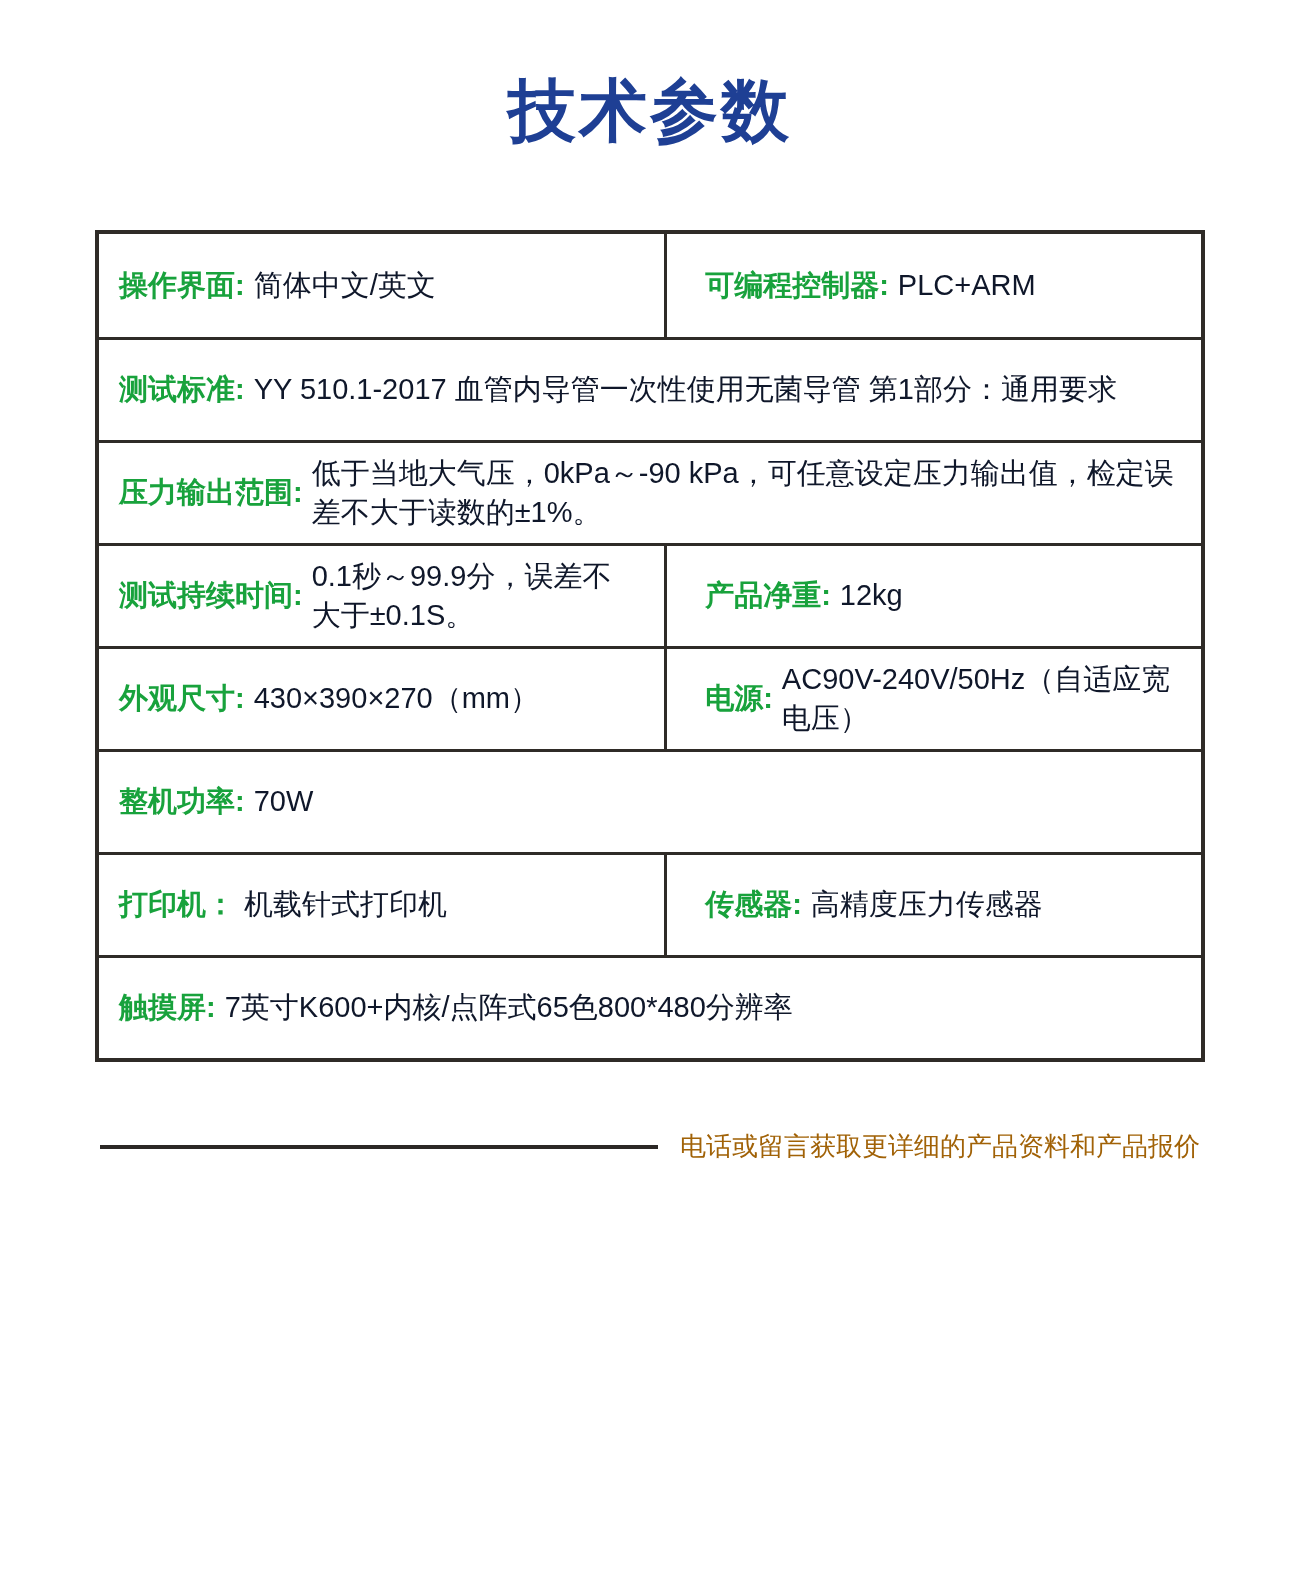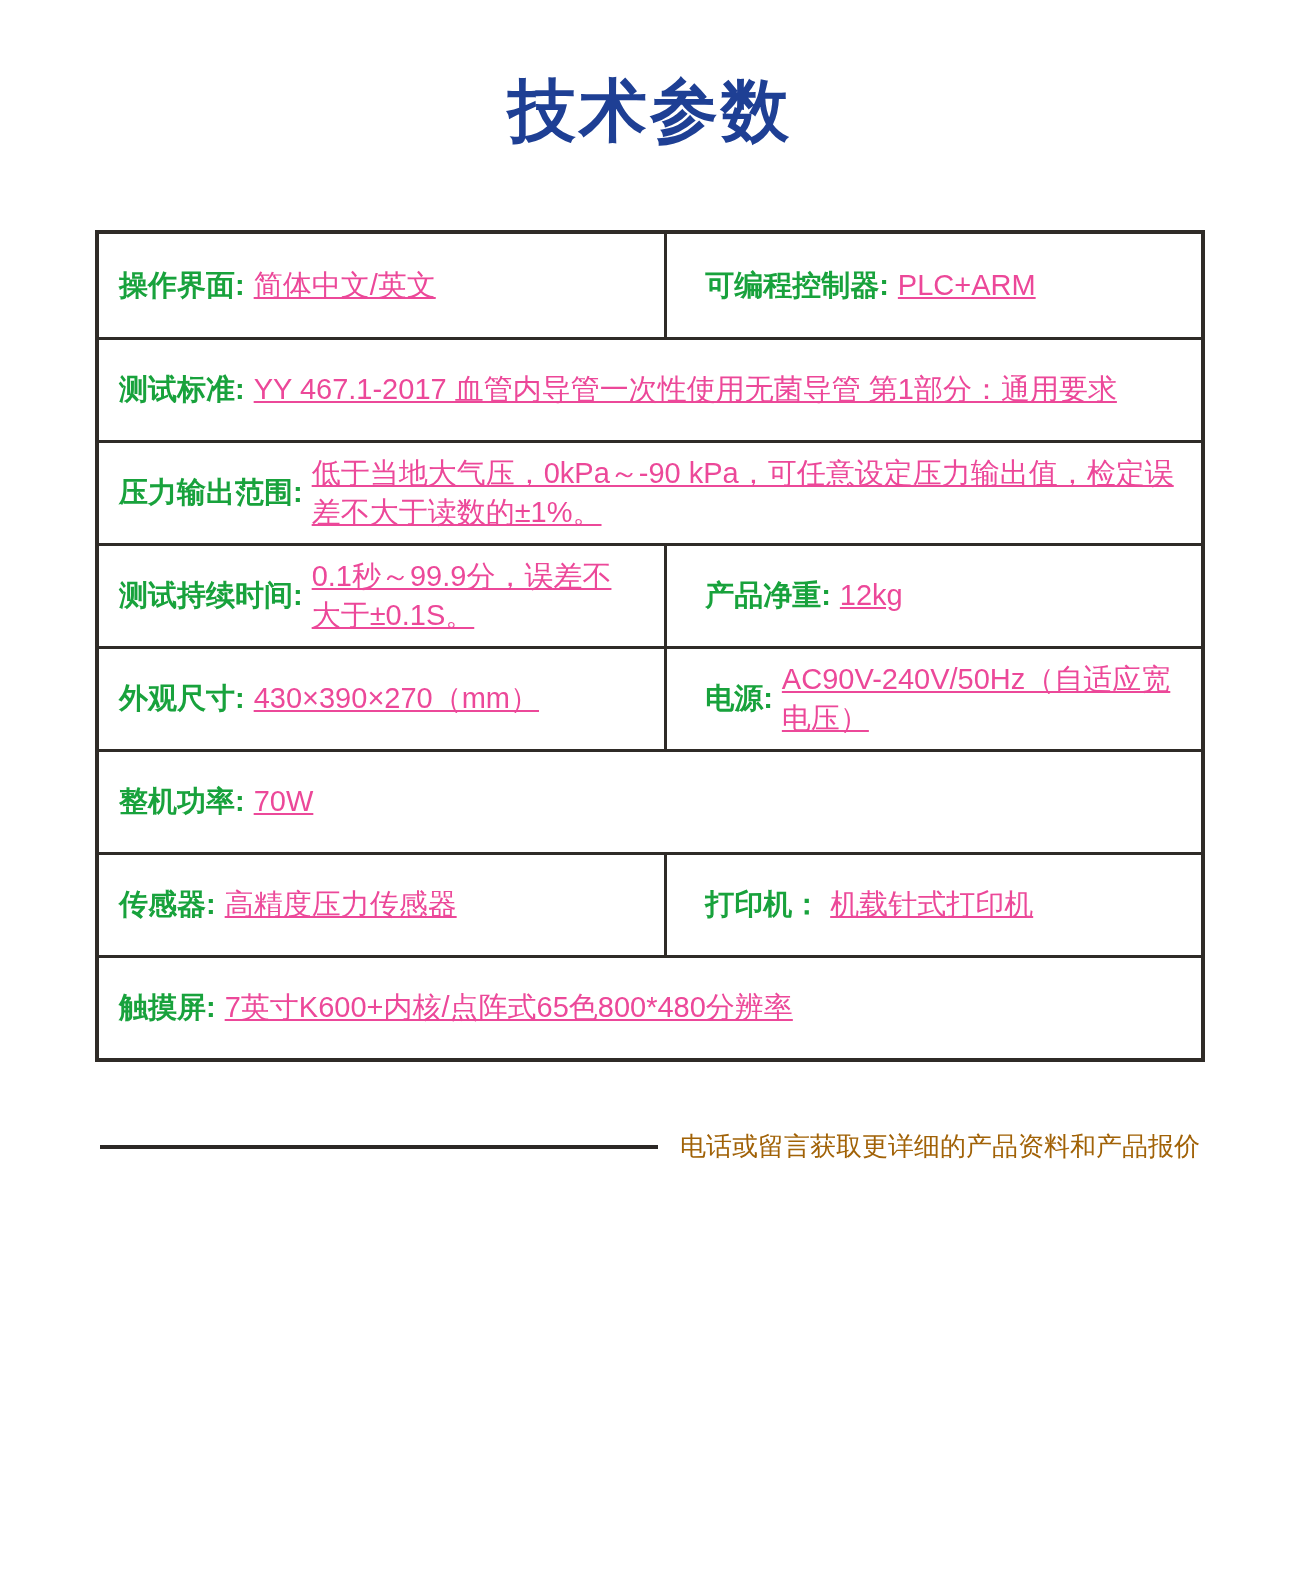--- a/index.html
+++ b/index.html
@@ -57,23 +57,22 @@
     padding-left: 38px;
     margin-left: 29px;
   }
   .label {
     color: #18a23c;
     font-weight: bold;
     white-space: nowrap;
     margin-right: 9px;
   }
   .value {
-    color: #ec4899;
+    color: #0f172a;
     font-weight: 500;
-    text-decoration: underline;
   }
   .footer {
     width: 1110px;
     margin: 67px auto 0 auto;
     display: flex;
     align-items: center;
   }
   .footer-line {
     width: 558px;
     height: 4px;
@@ -104,21 +103,21 @@
           <span class="value">简体中文/英文</span>
         </div>
         <div class="cell">
           <span class="label">可编程控制器:</span>
           <span class="value">PLC+ARM</span>
         </div>
       </div>
       <div class="row">
         <div class="cell">
           <span class="label">测试标准:</span>
-          <span class="value">YY 467.1-2017 血管内导管一次性使用无菌导管 第1部分：通用要求</span>
+          <span class="value">YY 510.1-2017 血管内导管一次性使用无菌导管 第1部分：通用要求</span>
         </div>
       </div>
       <div class="row">
         <div class="cell">
           <span class="label">压力输出范围:</span>
           <span class="value">低于当地大气压，0kPa～-90 kPa，可任意设定压力输出值，检定误差不大于读数的±1%。</span>
         </div>
       </div>
       <div class="row split">
         <div class="cell">
@@ -141,26 +140,26 @@
         </div>
       </div>
       <div class="row split">
         <div class="cell">
           <span class="label">整机功率:</span>
           <span class="value">70W</span>
         </div>
       </div>
       <div class="row split">
         <div class="cell">
+          <span class="label">打印机：</span>
+          <span class="value">机载针式打印机</span>
+        </div>
+        <div class="cell">
           <span class="label">传感器:</span>
           <span class="value">高精度压力传感器</span>
-        </div>
-        <div class="cell">
-          <span class="label">打印机：</span>
-          <span class="value">机载针式打印机</span>
         </div>
       </div>
       <div class="row">
         <div class="cell">
           <span class="label">触摸屏:</span>
           <span class="value">7英寸K600+内核/点阵式65色800*480分辨率</span>
         </div>
       </div>
     </div>
 

